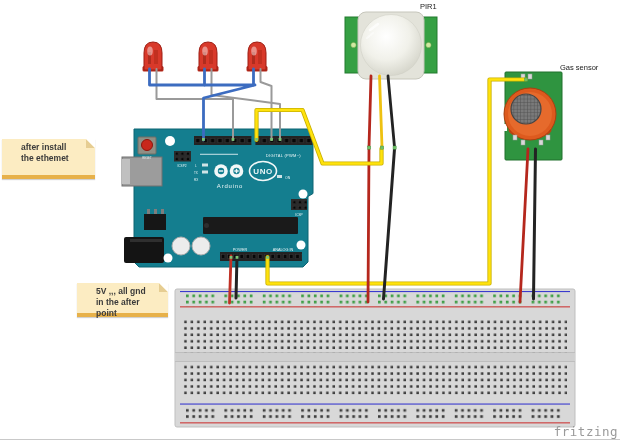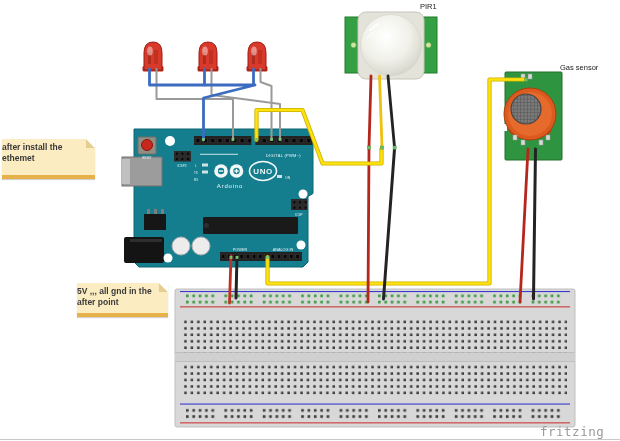--- a/index.html
+++ b/index.html
@@ -1,26 +1,26 @@
 <!DOCTYPE html>
 <html><head>
 <meta charset="utf-8">
 <style>
   html,body{margin:0;padding:0;background:#fff;}
   .stage{position:relative;width:620px;height:441px;background:#ffffff;overflow:hidden;
          font-family:"Liberation Sans",sans-serif;}
   .stage svg{position:absolute;left:0;top:0;}
   .note{position:absolute;background:#fcecc2;border-bottom:4px solid #e7b14a;
         box-shadow:0 1px 1px rgba(0,0,0,.18);}
-  .note-text{padding:3px 0;font-size:8.5px;font-weight:bold;color:#3a3a3a;line-height:1.3;}
+  .note-text{padding:3px 19px;font-size:8.5px;font-weight:bold;color:#3a3a3a;line-height:1.3;}
   .fold-cut{position:absolute;top:0;right:0;width:0;height:0;
             border-top:9px solid #ffffff;border-left:9px solid transparent;}
   .fold-flap{position:absolute;top:0;right:0;width:0;height:0;
              border-bottom:9px solid #e6cd92;border-right:9px solid transparent;}
-  .watermark{position:absolute;left:540px;top:424px;width:78px;text-align:left;
+  .watermark{position:absolute;left:540px;top:424px;width:78px;text-align:right;
              font-family:"DejaVu Sans Mono",monospace;font-size:12.5px;color:#9a9a9a;letter-spacing:.5px;}
   .bottom-line{position:absolute;left:0;top:439px;width:620px;height:1px;background:#c9c9c9;}
   text{font-family:"Liberation Sans",sans-serif;}
   .btxt{fill:#eaf5f6;}
 </style>
 </head>
 <body>
 
 <div class="stage">
 <svg width="620" height="441" viewBox="0 0 620 441">

